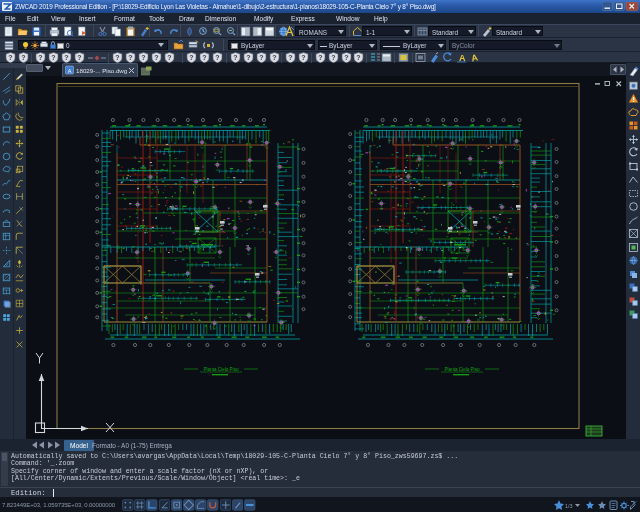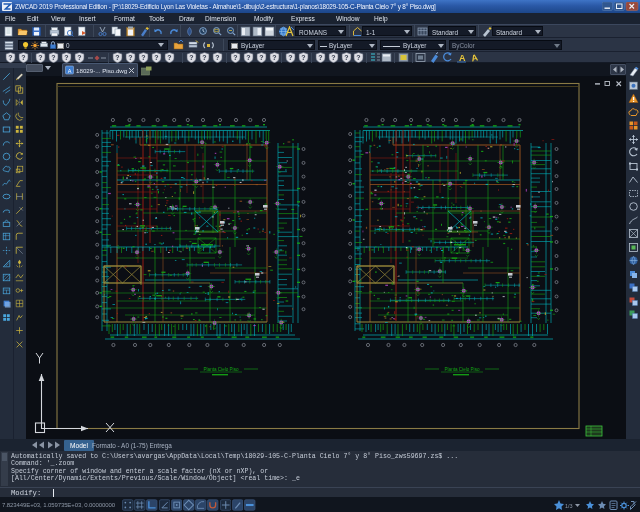--- a/index.html
+++ b/index.html
@@ -2619,21 +2619,21 @@
 <div class="abs" style="left:92px;top:441.5px;color:#a8b2c2;font-size:6.4px;white-space:nowrap">Formato - A0 (1-75) Entrega</div>
 <div id="cmdhist" class="abs">
 <div class="abs" style="left:1px;top:1px;width:7px;height:34px;background:#343c4a"></div>
 <div class="abs" style="left:2px;top:2px;width:5px;height:8px;background:#4a5464"></div>
 <div class="abs" style="left:11px;top:1.5px;white-space:nowrap">Automatically saved to C:\Users\avargas\AppData\Local\Temp\18029-105-C-Planta Cielo 7° y 8° Piso_zws59697.zs$ ...</div>
 <div class="abs" style="left:11px;top:9px;white-space:nowrap">Command: '_.zoom</div>
 <div class="abs" style="left:11px;top:16.5px;white-space:nowrap">Specify corner of window and enter a scale factor (nX or nXP), or</div>
 <div class="abs" style="left:11px;top:24px;white-space:nowrap">[All/Center/Dynamic/Extents/Previous/Scale/Window/Object] &lt;real time&gt;: _e</div>
 </div>
 <div id="cmdline" class="abs">
-      <div class="abs" style="left:11px;top:1px">Modify:</div>
+      <div class="abs" style="left:11px;top:1px">Edition:</div>
       <div class="abs" style="left:53px;top:1px;width:1.2px;height:7.5px;background:#e8ecf2"></div>
     </div>
 <div id="statusbar" class="abs"></div>
 <div class="abs" style="left:2px;top:502px;white-space:nowrap;color:#8d97a6;font-size:6px;letter-spacing:-0.1px">7.823449E+03, 1.059735E+03, 0.00000000</div>
 <svg class="abs" style="left:122.0px;top:498.5px" width="11.5" height="12" viewBox="0 0 12 12">
       <rect x="0.5" y="0.5" width="11" height="11" rx="1.5" fill="#1d2b3e" stroke="#3d5578" stroke-width="0.7"></rect>
       <g fill="#6d8db4">
         <circle cx="3.5" cy="3.5" r="0.9"></circle>
         <circle cx="8.5" cy="3.5" r="0.9"></circle>
         <circle cx="3.5" cy="8.5" r="0.9"></circle>

